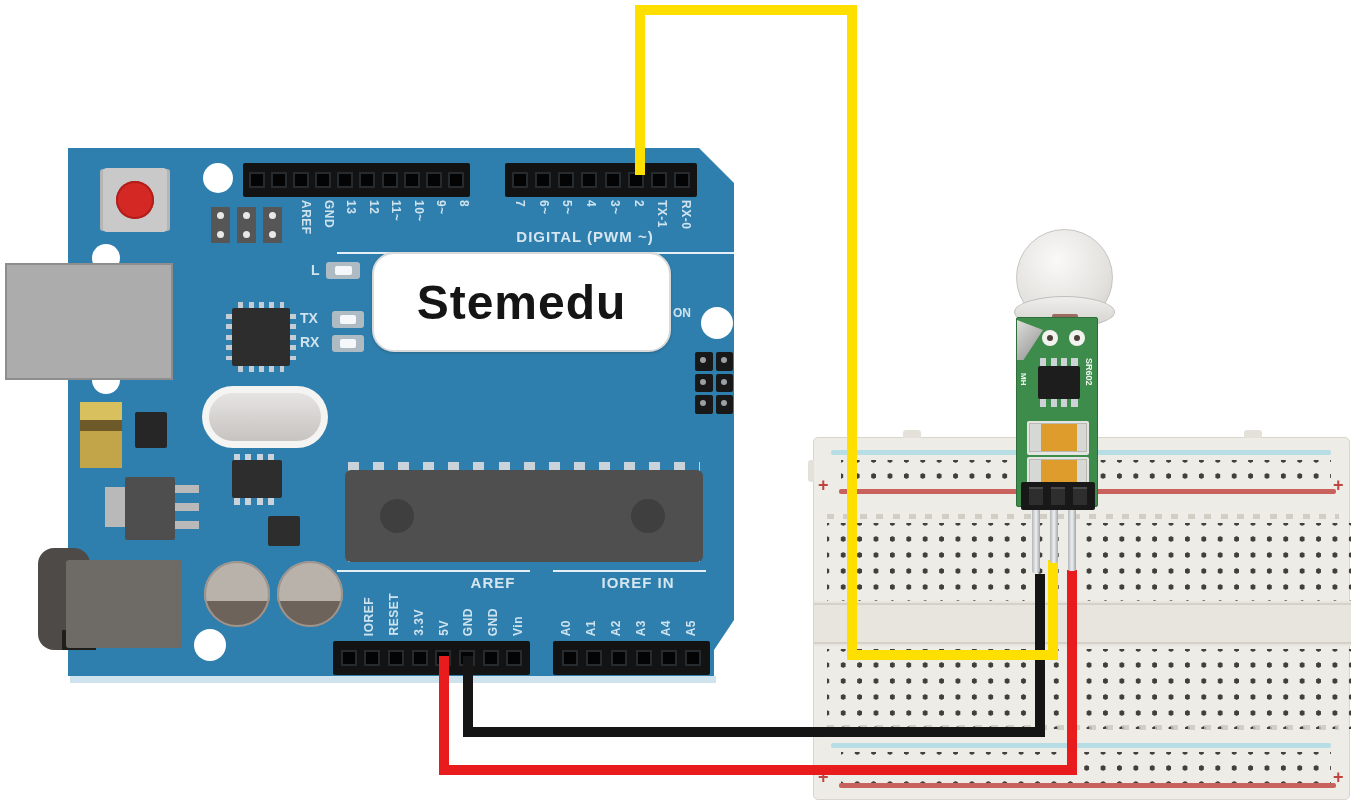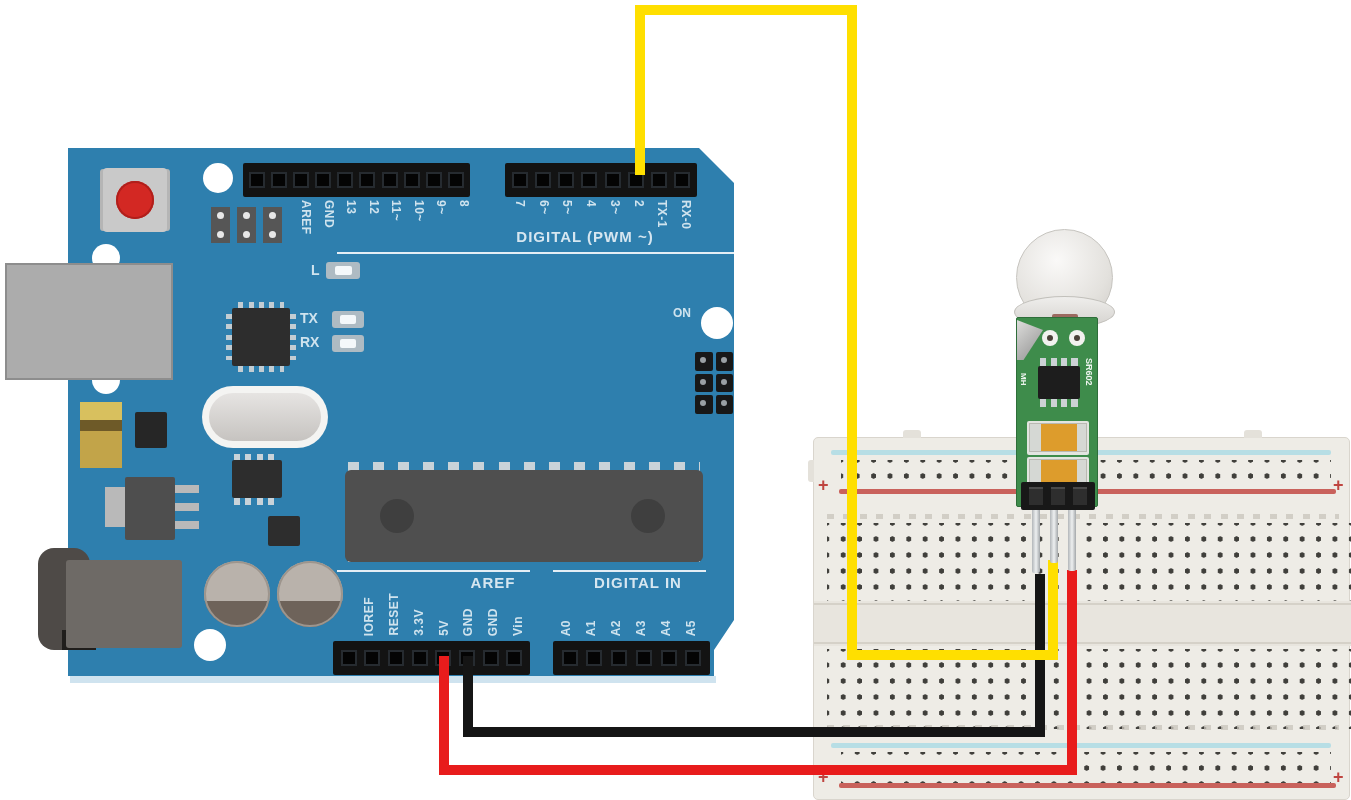--- a/index.html
+++ b/index.html
@@ -195,20 +195,23 @@
     <div class="led" style="left:264px;top:187px;width:32px;height:17px;">
         <i></i>
       </div>
 
     <div class="stub-v" style="left:158px;top:166px;width:6px;height:46px;"></div>
     <div class="stub-v" style="left:222px;top:166px;width:6px;height:46px;"></div>
     <div class="stub-h" style="left:170px;top:154px;width:46px;height:6px;background-image:repeating-linear-gradient(90deg,#c3cdd3 0 5px,transparent 5px 10.5px);"></div>
     <div class="stub-h" style="left:170px;top:218px;width:46px;height:6px;background-image:repeating-linear-gradient(90deg,#c3cdd3 0 5px,transparent 5px 10.5px);"></div>
     <div class="chip" style="left:164px;top:160px;width:58px;height:58px;"></div>
 
+    <div class="stemedu">
+        <span>Stemedu</span>
+      </div>
 
     <div class="led-lab" style="left:605px;top:158px;font-size:12px;">ON</div>
     <div class="icsp">
         <i></i>
         <i></i>
         <i></i>
         <i></i>
         <i></i>
         <i></i>
       </div>
@@ -236,21 +239,21 @@
     <div class="stub-h" style="left:280px;top:314px;width:352px;height:10px;"></div>
     <div class="stub-h" style="left:280px;top:404px;width:352px;height:10px;"></div>
     <div class="chip" style="left:277px;top:322px;width:358px;height:92px;background:#4f4f4f;border-radius:6px;">
       <div style="position:absolute;left:35px;top:29px;width:34px;height:34px;border-radius:50%;background:#3f3f3f;"></div>
       <div style="position:absolute;left:286px;top:29px;width:34px;height:34px;border-radius:50%;background:#3f3f3f;"></div>
     </div>
 
     <div class="hline" style="left:269px;top:422px;width:193px;"></div>
     <div class="hline" style="left:485px;top:422px;width:153px;"></div>
     <div class="sect-label" style="left:355px;top:426px;width:140px;">AREF</div>
-    <div class="sect-label" style="left:500px;top:426px;width:140px;">DIGITAL IN</div>
+    <div class="sect-label" style="left:500px;top:426px;width:140px;">IOREF IN</div>
 
     <div class="vlabels up" style="left:289px;top:430px;width:173px;height:58px;">
         <span>
           <b>IOREF</b>
         </span>
         <span>
           <b>RESET</b>
         </span>
         <span>
           <b>3.3V</b>

